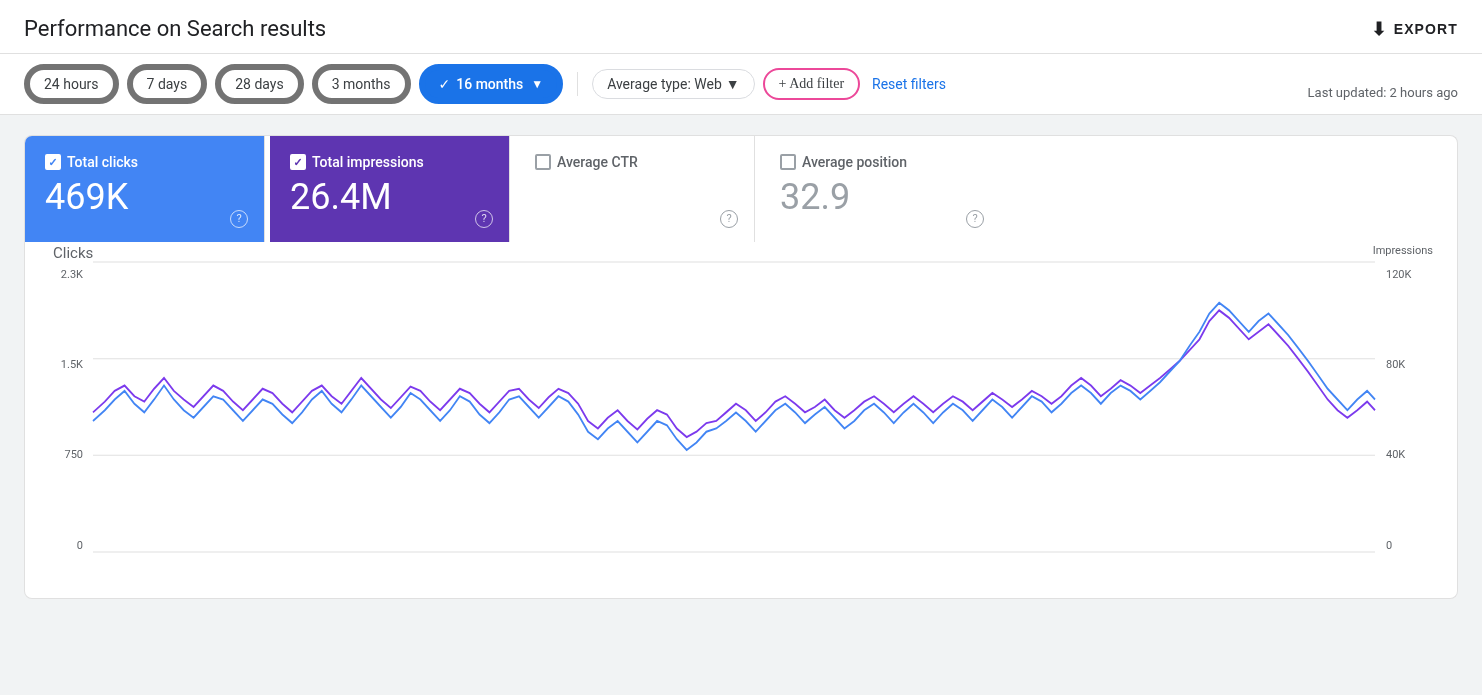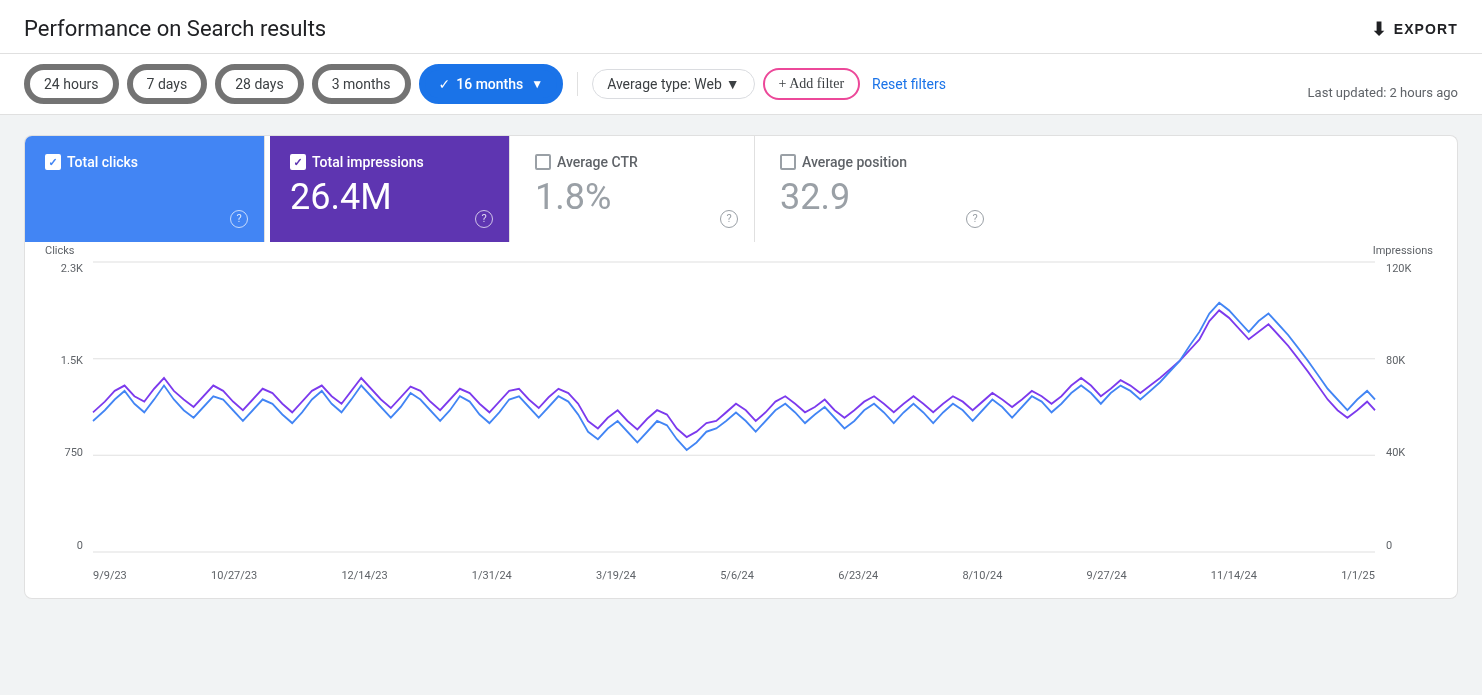--- a/index.html
+++ b/index.html
@@ -267,26 +267,27 @@
       width: 55px;
       display: flex;
       flex-direction: column;
       justify-content: space-between;
       align-items: flex-start;
       padding-left: 8px;
     }
     .axis-label {
       font-size: 11px;
       color: #5f6368;
+      margin-top: 6px;
     }
     .axis-title-left {
       position: absolute;
-      left: 4px;
+      left: 12px;
       top: -18px;
-      font-size: 11px;
+      font-size: 15px;
       color: #5f6368;
     }
     .axis-title-right {
       position: absolute;
       right: 0;
       top: -18px;
       font-size: 11px;
       color: #5f6368;
       text-align: right;
     }
@@ -354,38 +355,38 @@
 
   <div class="main-content">
 
     <div class="metrics-row">
 
       <div class="metric-card active-clicks">
         <div class="metric-header">
           <div class="metric-checkbox checked-white"></div>
           <span class="metric-label">Total clicks</span>
         </div>
+        <div class="metric-value">469K</div>
         <div class="metric-help">?</div>
       </div>
 
       <div class="metric-card active-impressions">
         <div class="metric-header">
           <div class="metric-checkbox checked-purple"></div>
           <span class="metric-label">Total impressions</span>
         </div>
         <div class="metric-value">26.4M</div>
         <div class="metric-help">?</div>
       </div>
 
       <div class="metric-card inactive">
         <div class="metric-header">
           <div class="metric-checkbox unchecked"></div>
           <span class="metric-label">Average CTR</span>
         </div>
-        <div class="metric-value inactive-val">1.8%</div>
         <div class="metric-help dark">?</div>
       </div>
 
       <div class="metric-card inactive">
         <div class="metric-header">
           <div class="metric-checkbox unchecked"></div>
           <span class="metric-label">Average position</span>
         </div>
         <div class="metric-value inactive-val">32.9</div>
         <div class="metric-help dark">?</div>
@@ -450,29 +451,16 @@
                 822,140 832,132 842,140 852,150 862,140 872,132 882,138 892,148 902,138
                 912,128 922,135 932,145 942,135 952,125 962,130 972,140 982,132 992,122
                 1002,115 1012,122 1022,132 1032,122 1042,115 1052,120 1062,128 1072,120
                 1082,112 1092,102 1102,92 1112,78 1122,65 1132,48 1142,38 1152,45 1162,55
                 1172,65 1182,55 1192,48 1202,58 1212,68 1222,80 1232,92 1242,105 1252,118
                 1262,128 1272,138 1282,128 1292,120 1300,128
               "></polyline>
           </svg>
         </div>
 
-        <div class="x-labels">
-          <span class="x-label">9/9/23</span>
-          <span class="x-label">10/27/23</span>
-          <span class="x-label">12/14/23</span>
-          <span class="x-label">1/31/24</span>
-          <span class="x-label">3/19/24</span>
-          <span class="x-label">5/6/24</span>
-          <span class="x-label">6/23/24</span>
-          <span class="x-label">8/10/24</span>
-          <span class="x-label">9/27/24</span>
-          <span class="x-label">11/14/24</span>
-          <span class="x-label">1/1/25</span>
-        </div>
       </div>
     </div>
   </div>
 </div>
 
 </body></html>

